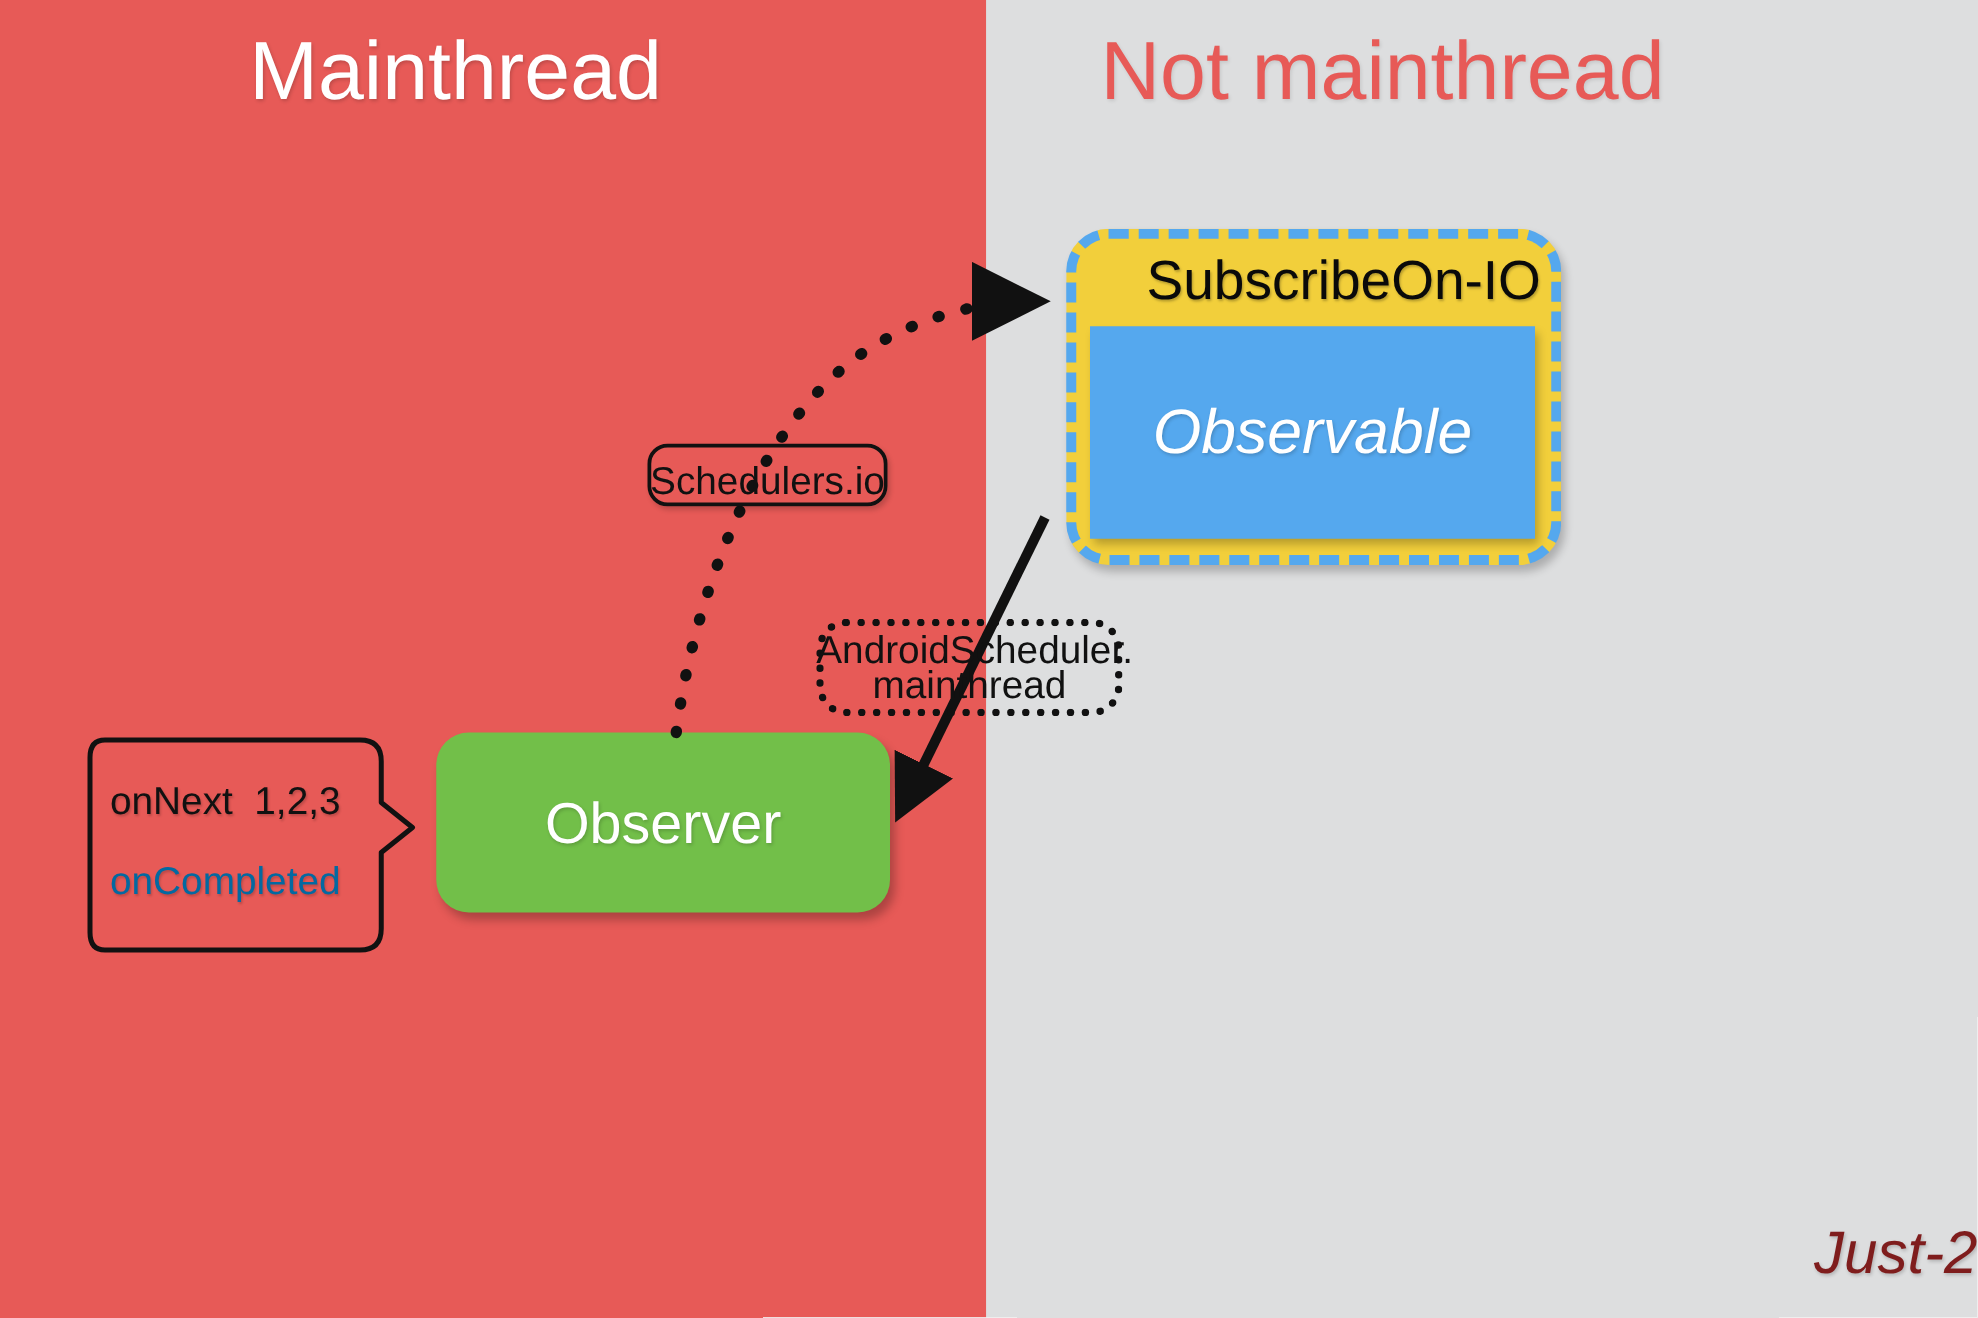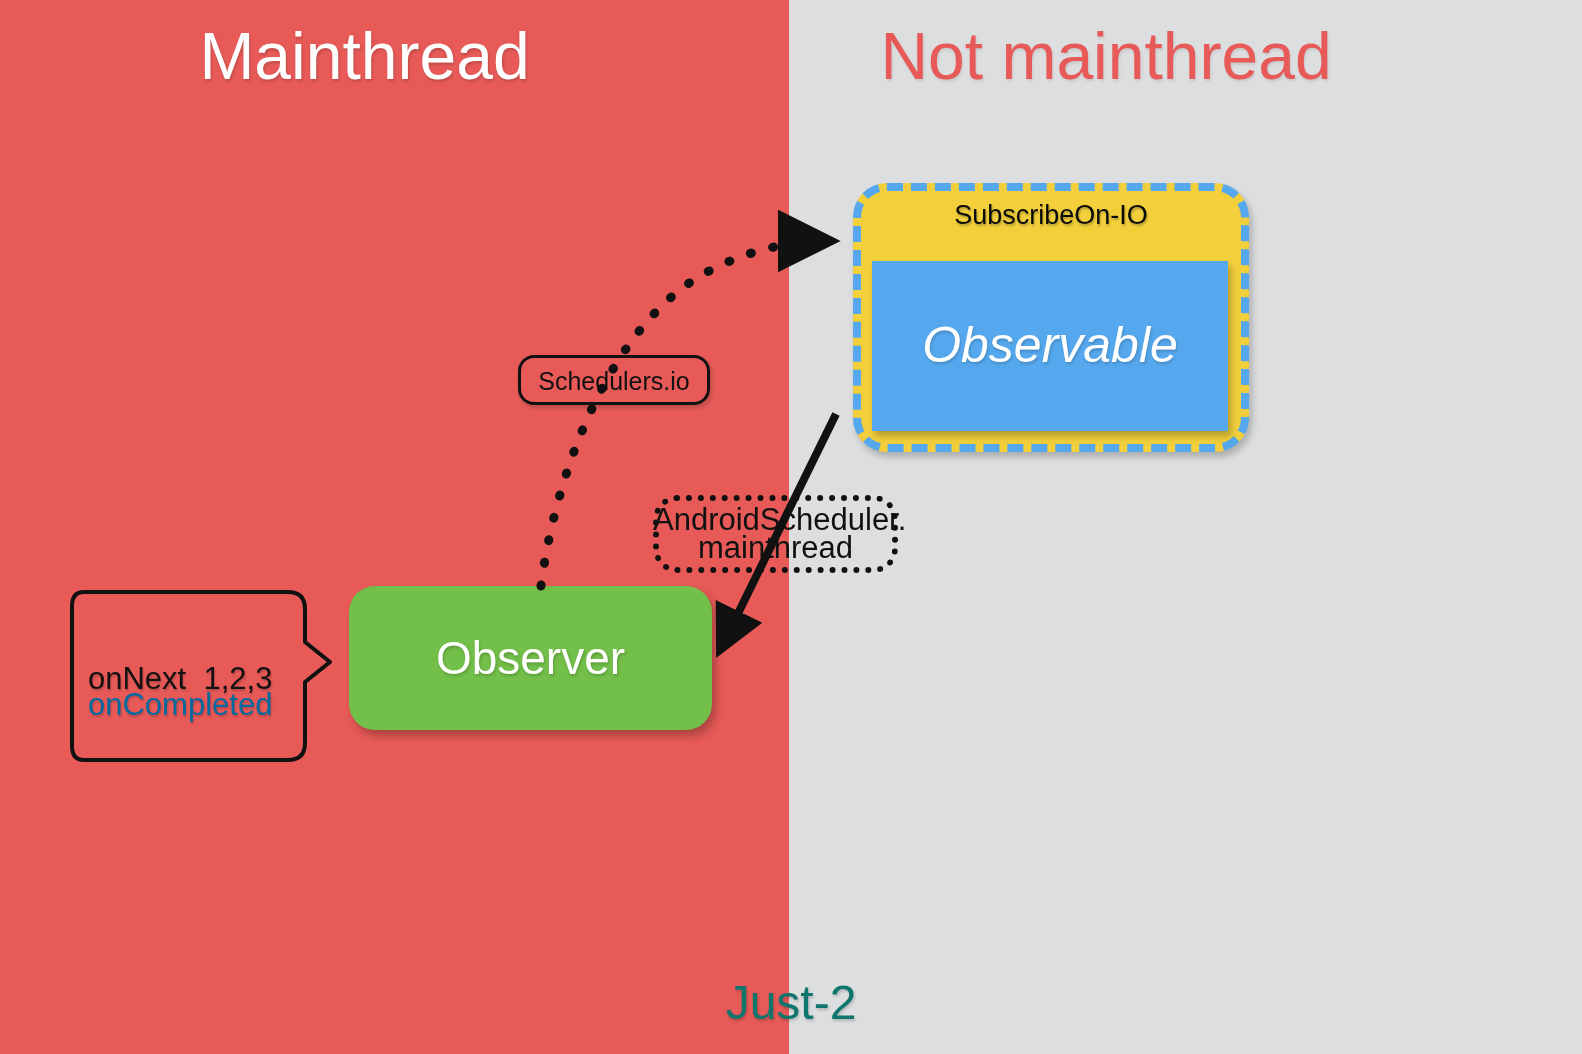--- a/index.html
+++ b/index.html
@@ -69,24 +69,25 @@
     border-radius: 34px;
     box-sizing: border-box;
     box-shadow: 3px 5px 7px rgba(0,0,0,0.22);
   }
   #subscribe-label {
     position: absolute;
     left: 853px;
     top: 200px;
     width: 396px;
     text-align: center;
-    font-size: 27px;
+    font-size: 44px;
     color: #0a0a0a;
     text-shadow: 1px 2px 2px rgba(0,0,0,0.25);
     white-space: nowrap;
+    padding-left: 24px;
   }
   #observable-box {
     position: absolute;
     left: 872px;
     top: 261px;
     width: 356px;
     height: 170px;
     background: #55a8ee;
     box-shadow: 3px 5px 7px rgba(0,0,0,0.25);
   }
@@ -138,21 +139,21 @@
     background: transparent;
     box-sizing: border-box;
     box-shadow: 2px 3px 4px rgba(0,0,0,0.18);
   }
   #schedulers-label {
     position: absolute;
     left: 518px;
     top: 367px;
     width: 192px;
     text-align: center;
-    font-size: 25px;
+    font-size: 31px;
     color: #111111;
     white-space: nowrap;
   }
 
   
   #androidsched-pill {
     position: absolute;
     left: 653px;
     top: 495px;
     width: 245px;
@@ -184,21 +185,20 @@
     overflow: visible;
   }
   #callout-line1 {
     position: absolute;
     left: 88px;
     top: 623px;
     font-size: 31px;
     color: #111111;
     white-space: pre;
     text-shadow: 1px 2px 2px rgba(0,0,0,0.20);
-    margin-top: 38px;
   }
   #callout-line2 {
     position: absolute;
     left: 88px;
     top: 687px;
     font-size: 31px;
     color: #0369a1;
     white-space: pre;
     text-shadow: 1px 2px 2px rgba(0,0,0,0.20);
   }
@@ -209,25 +209,26 @@
     width: 1582px;
     height: 1054px;
     pointer-events: none;
   }
 
   #footer-label {
     position: absolute;
     left: 0;
     top: 975px;
     width: 1582px;
-    text-align: center;
+    text-align: right;
     font-size: 48px;
-    color: #0f766e;
+    color: #7f1d1d;
     text-shadow: 1px 2px 3px rgba(0,0,0,0.20);
     white-space: nowrap;
+    font-style: italic;
   }
 </style>
 </head>
 <body>
 
 <div id="stage">
 
   <div class="half-left"></div>
   <div class="half-right"></div>
 

